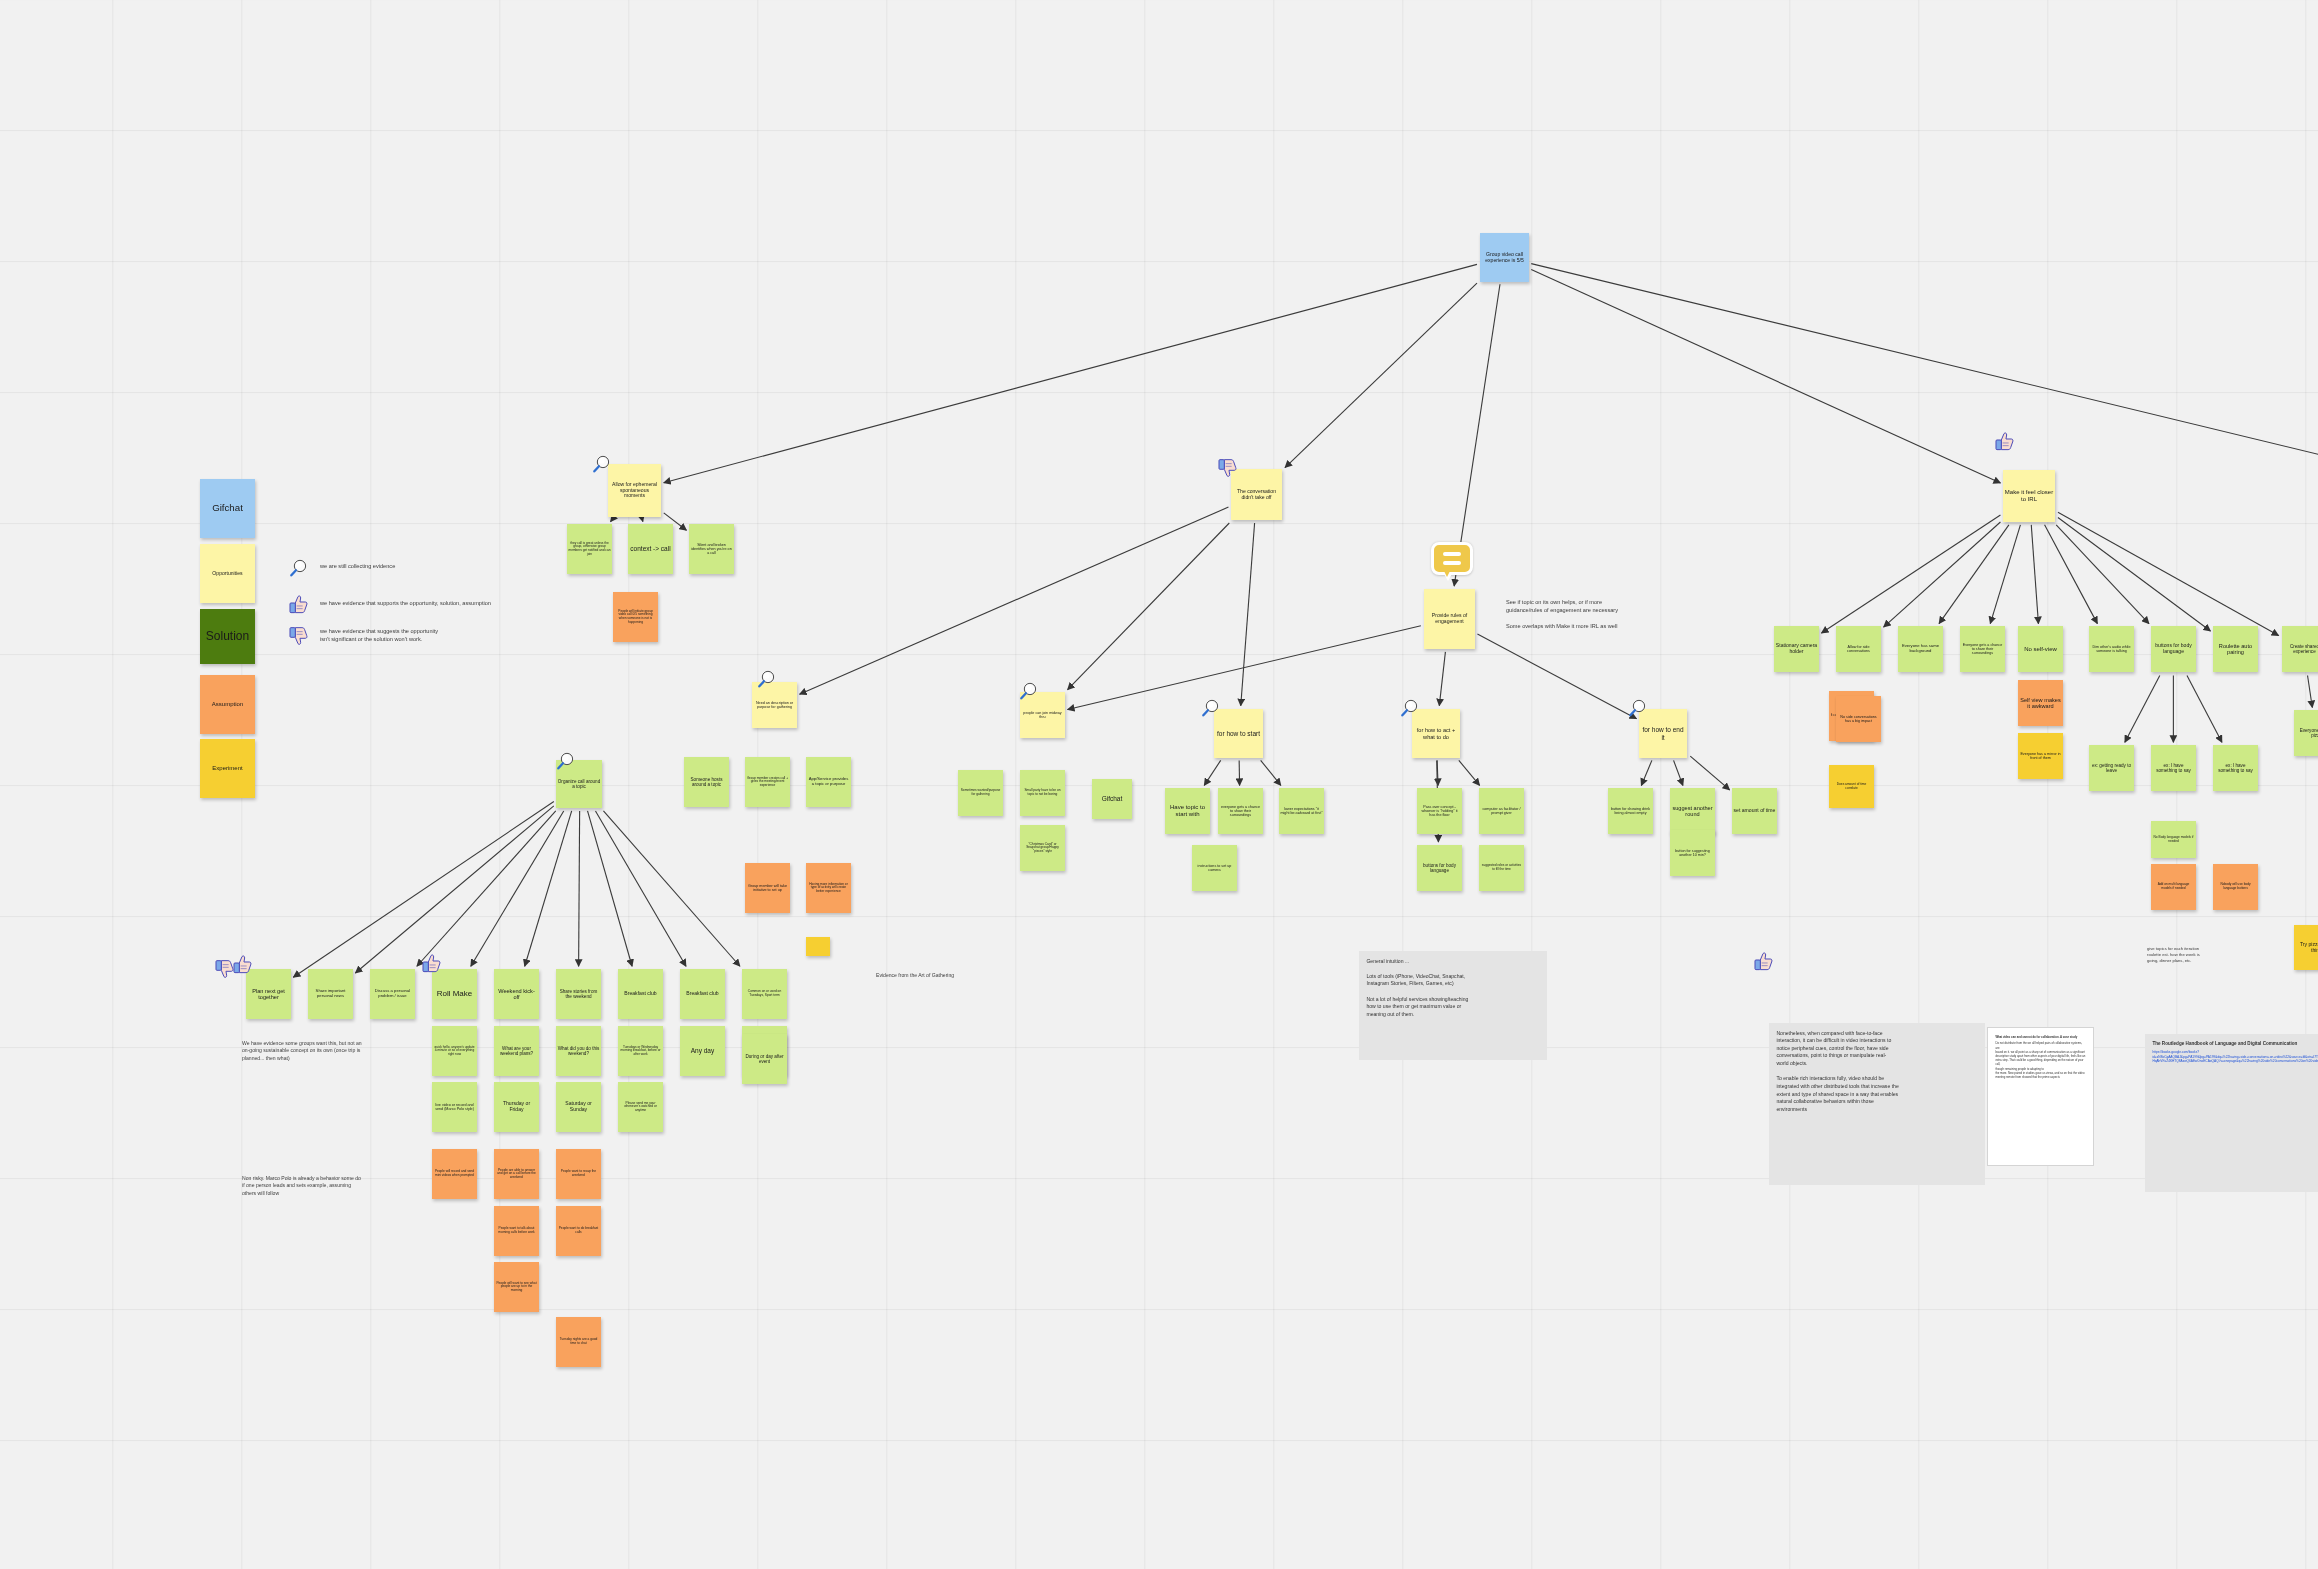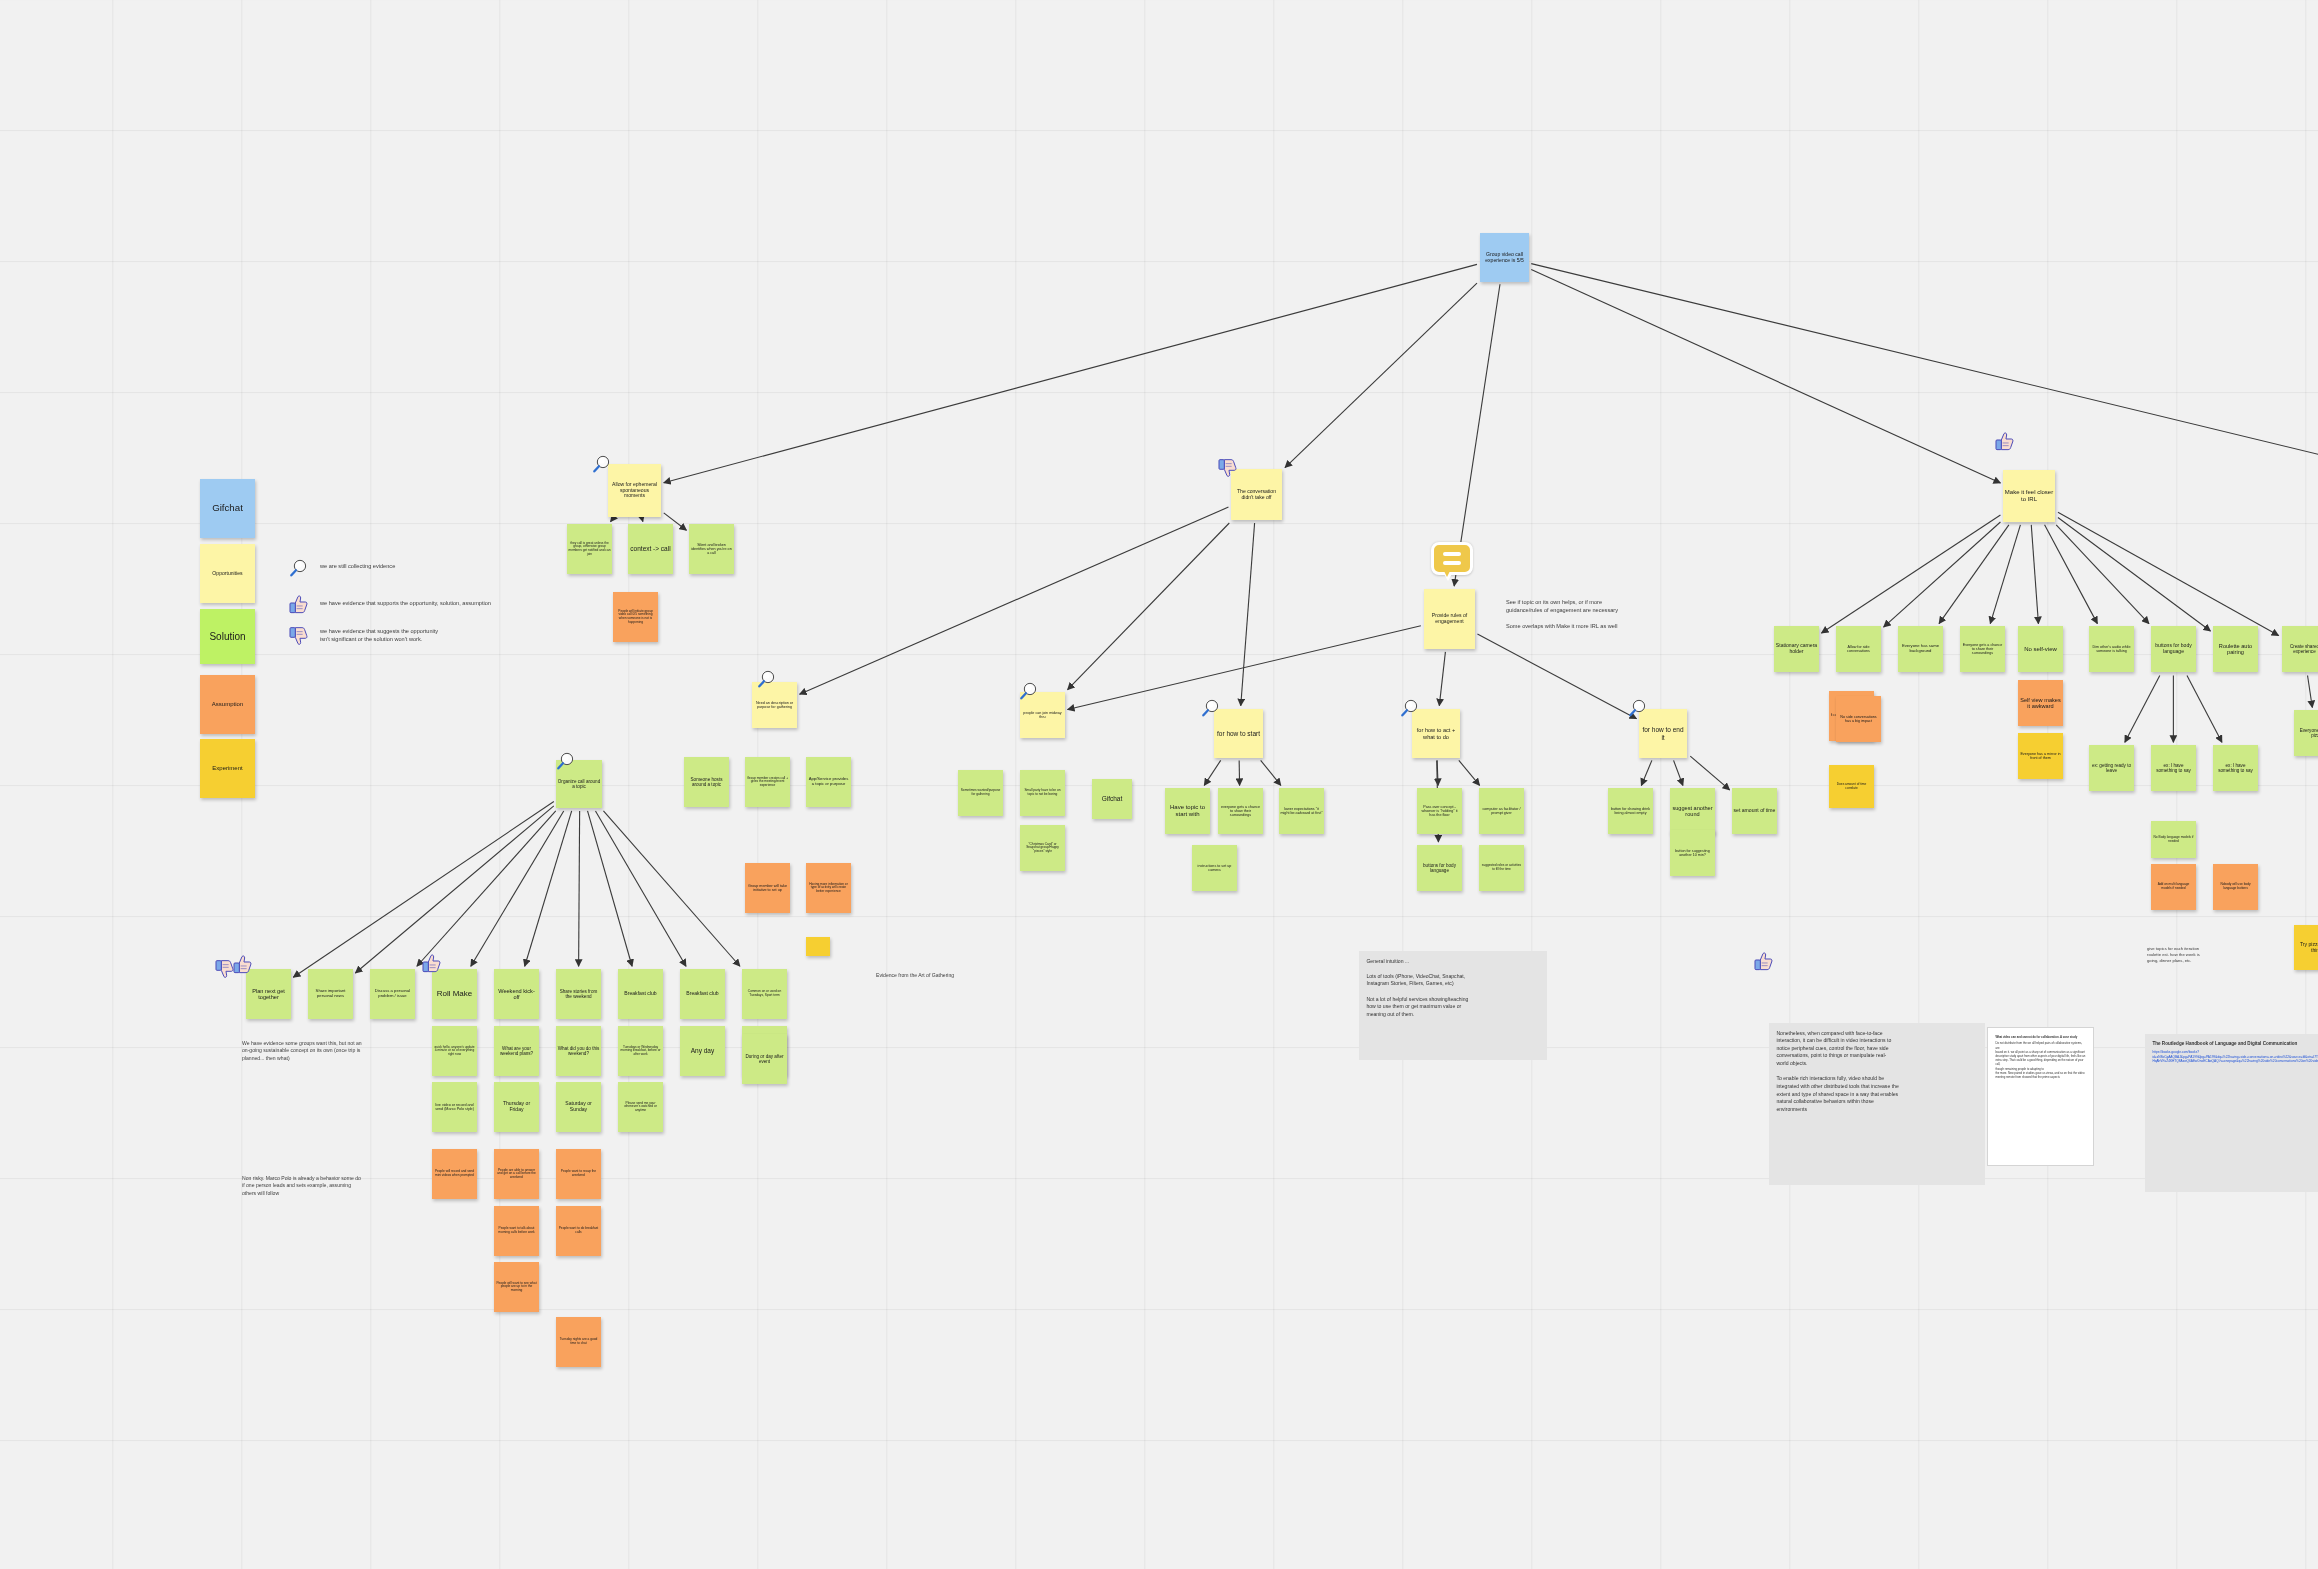--- a/index.html
+++ b/index.html
@@ -160,21 +160,21 @@
       <line x1="5015.027624309392" y1="1457" x2="5072.972375690608" y2="1526" marker-end="url(#arrow)"></line>
     </g>
 </svg>
 <div id="nodes">
     <div class="note" style="left: 200px; top: 479px; width: 55px; height: 59px; background: rgb(158, 203, 242); font-size: 9.7px;">
       <span>Gifchat</span>
     </div>
     <div class="note" style="left: 200px; top: 544px; width: 55px; height: 59px; background: rgb(253, 245, 166); font-size: 5.1px;">
       <span>Opportunities</span>
     </div>
-    <div class="note" style="left: 200px; top: 609px; width: 55px; height: 55px; background: #bef264; font-size: 10px;">
+    <div class="note" style="left: 200px; top: 609px; width: 55px; height: 55px; background: #4d7c0f; font-size: 12px;">
       <span>Solution</span>
     </div>
     <div class="note" style="left: 200px; top: 675px; width: 55px; height: 59px; background: rgb(249, 162, 93); font-size: 6px;">
       <span>Assumption</span>
     </div>
     <div class="note" style="left: 200px; top: 739px; width: 55px; height: 59px; background: rgb(246, 207, 49); font-size: 6px;">
       <span>Experiment</span>
     </div>
     <div class="badge" style="left: 288px; top: 558px;">
       <svg viewBox="0 0 64 64">

